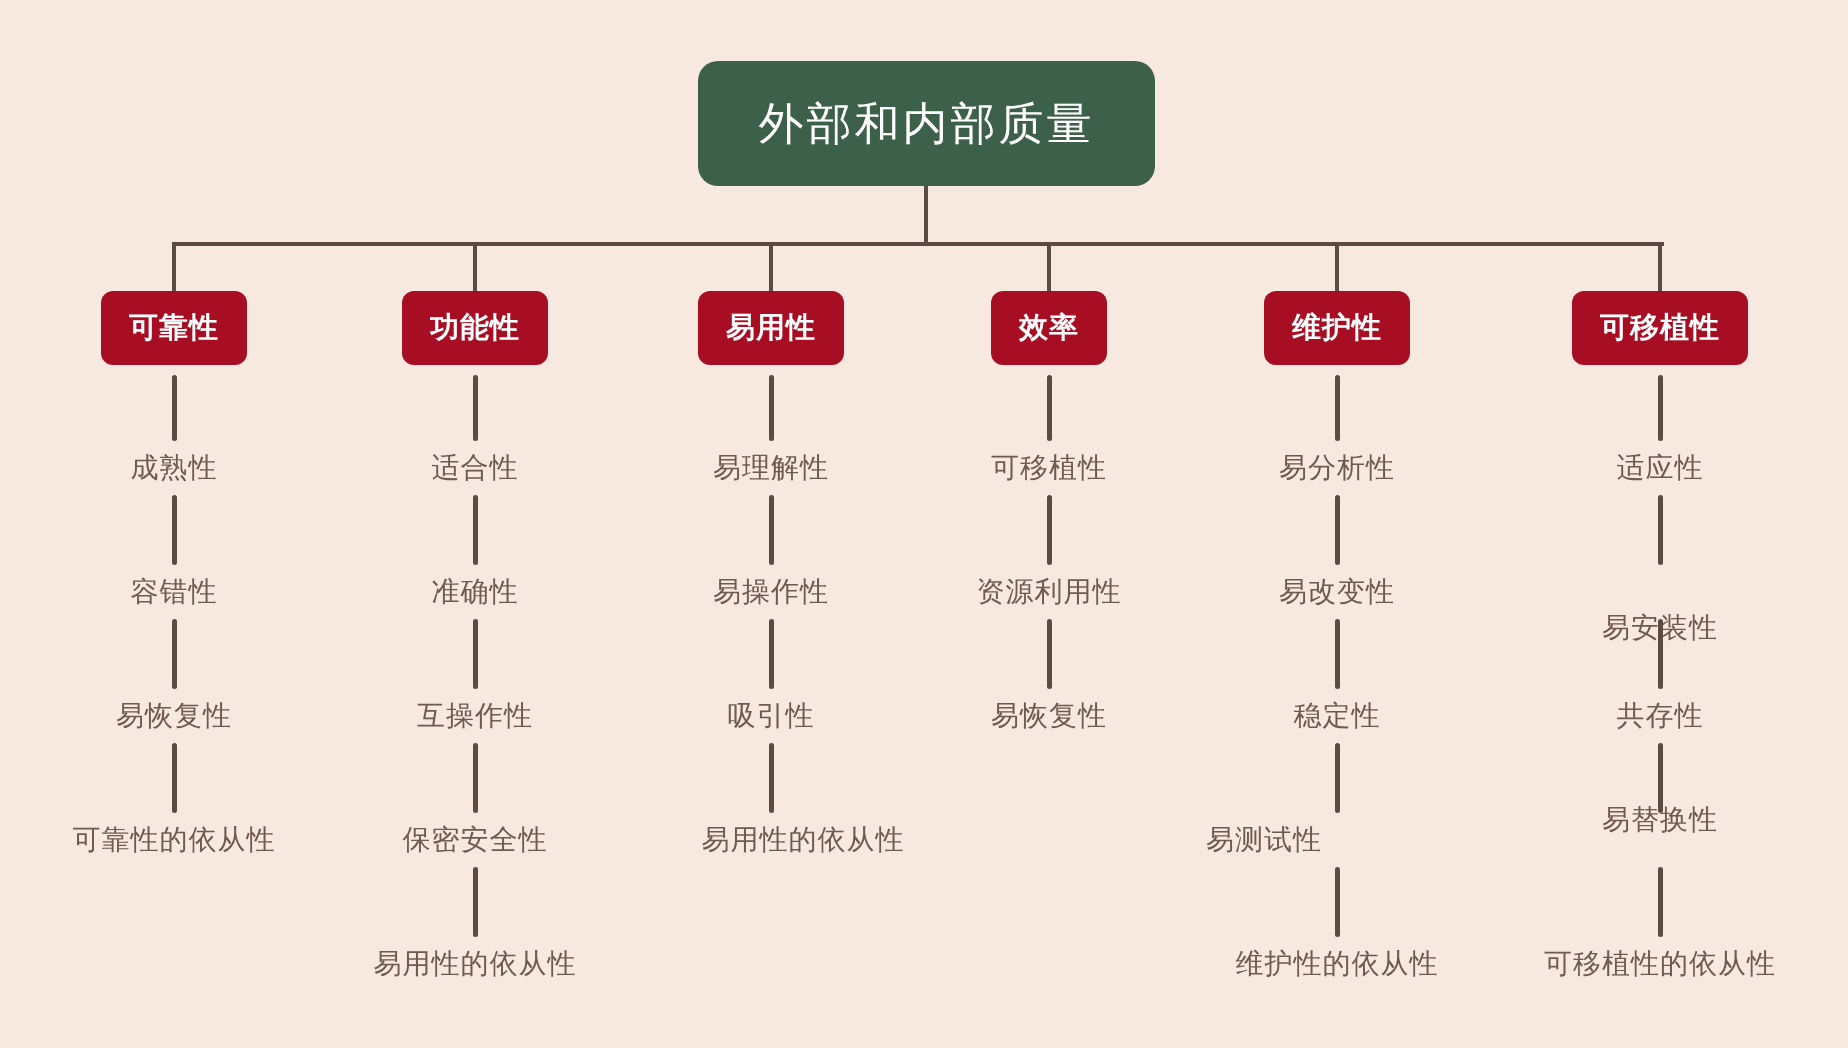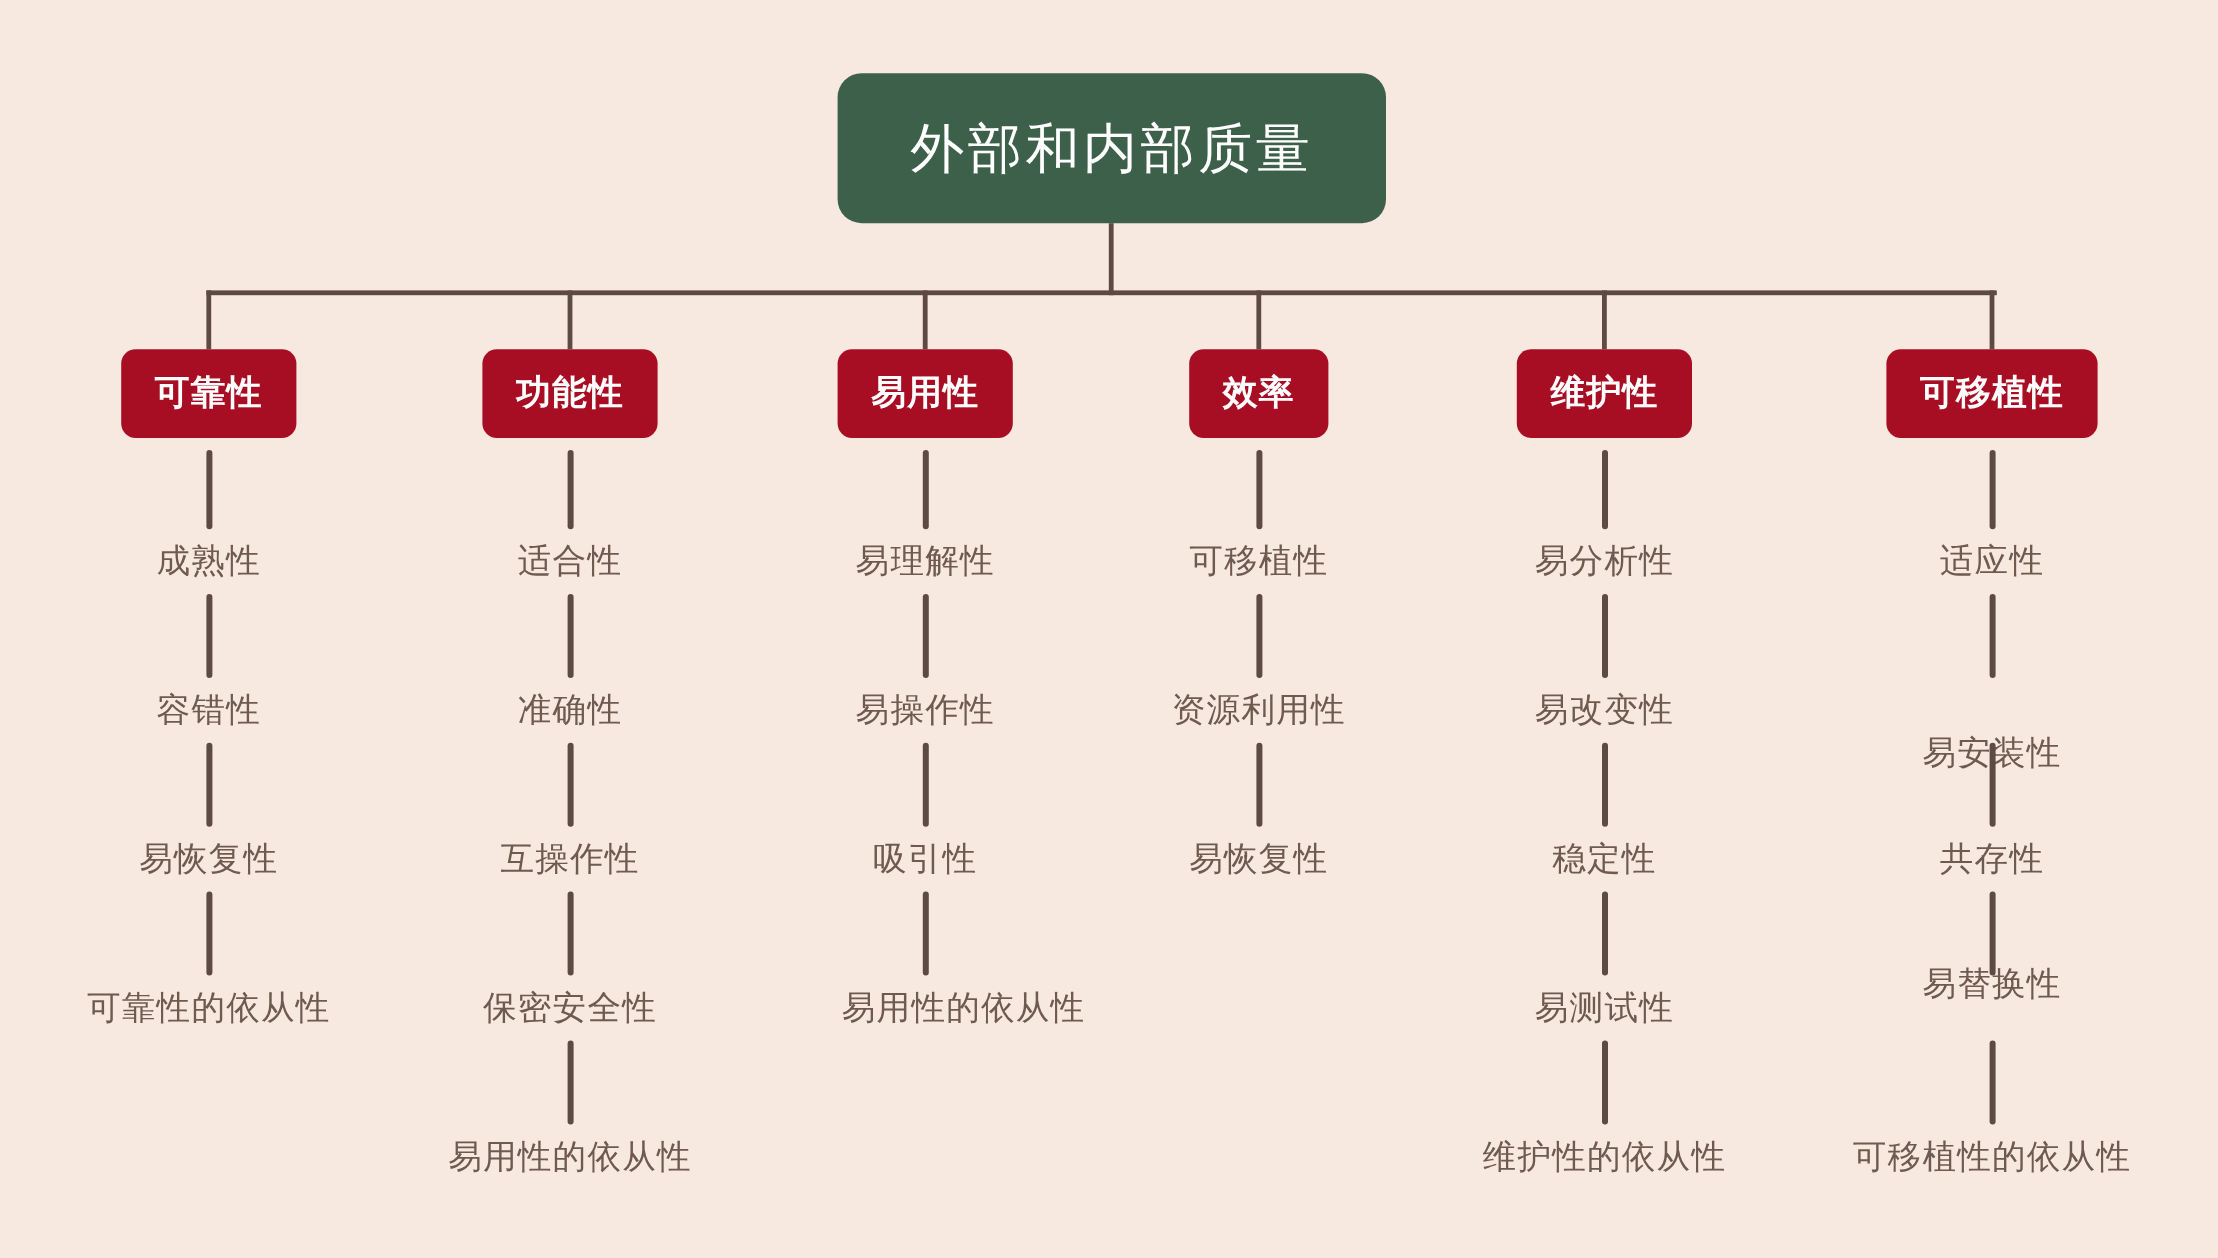--- a/index.html
+++ b/index.html
@@ -130,21 +130,21 @@
       <div class="leaf-item" style="left: 1049px; top: 716px;">易恢复性</div>
       <div class="vline" style="left: 1335px; top: 242px; height: 49px;"></div>
       <div class="branch-node" style="left: 1337px; top: 291px;">维护性</div>
       <div class="vseg" style="left: 1334.5px; top: 375px; height: 66px;"></div>
       <div class="leaf-item" style="left: 1337px; top: 468px;">易分析性</div>
       <div class="vseg" style="left: 1334.5px; top: 495px; height: 70px;"></div>
       <div class="leaf-item" style="left: 1337px; top: 592px;">易改变性</div>
       <div class="vseg" style="left: 1334.5px; top: 619px; height: 70px;"></div>
       <div class="leaf-item" style="left: 1337px; top: 716px;">稳定性</div>
       <div class="vseg" style="left: 1334.5px; top: 743px; height: 70px;"></div>
-      <div class="leaf-item" style="left: 1337px; top: 840px;">易测试性</div>
+      <div class="leaf-item" style="left: 1264px; top: 840px;">易测试性</div>
       <div class="vseg" style="left: 1334.5px; top: 867px; height: 70px;"></div>
       <div class="leaf-item" style="left: 1337px; top: 964px;">维护性的依从性</div>
       <div class="vline" style="left: 1658px; top: 242px; height: 49px;"></div>
       <div class="branch-node" style="left: 1660px; top: 291px;">可移植性</div>
       <div class="vseg" style="left: 1657.5px; top: 375px; height: 66px;"></div>
       <div class="leaf-item" style="left: 1660px; top: 468px;">适应性</div>
       <div class="vseg" style="left: 1657.5px; top: 495px; height: 70px;"></div>
       <div class="leaf-item" style="left: 1660px; top: 592px; margin-top: 36px;">易安装性</div>
       <div class="vseg" style="left: 1657.5px; top: 619px; height: 70px;"></div>
       <div class="leaf-item" style="left: 1660px; top: 716px;">共存性</div>

